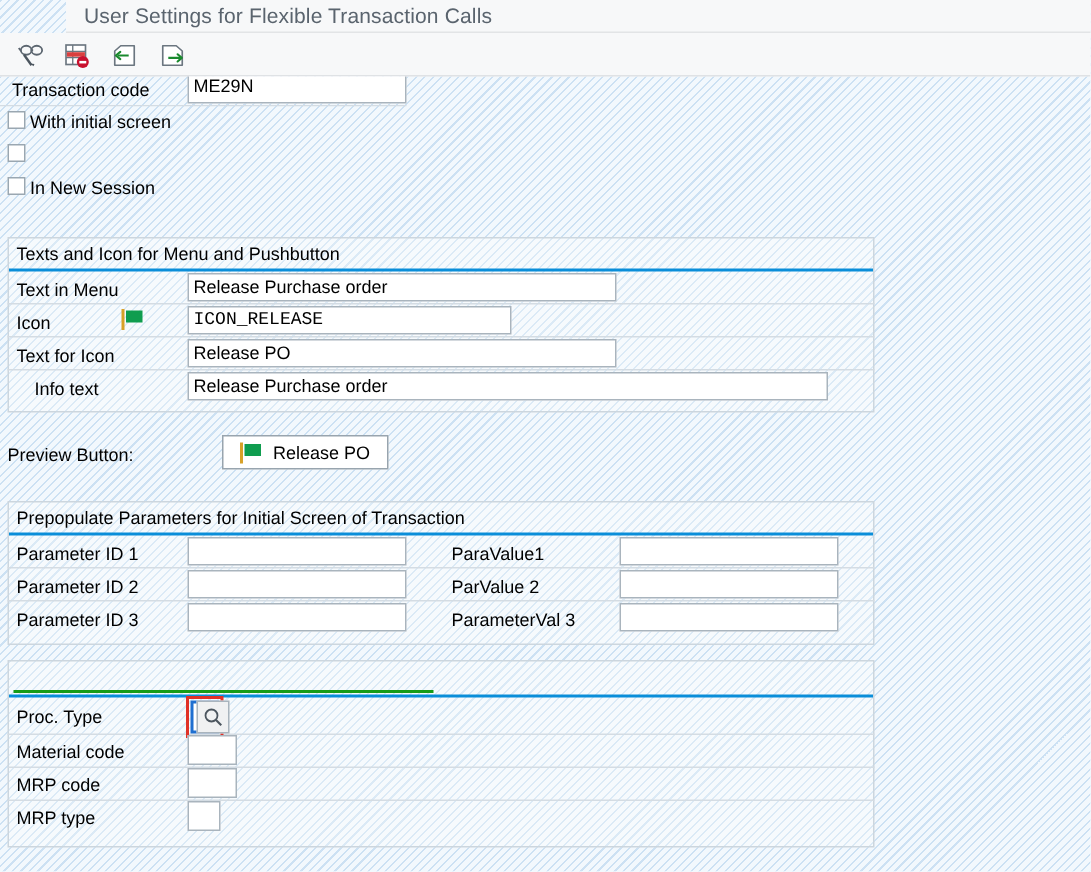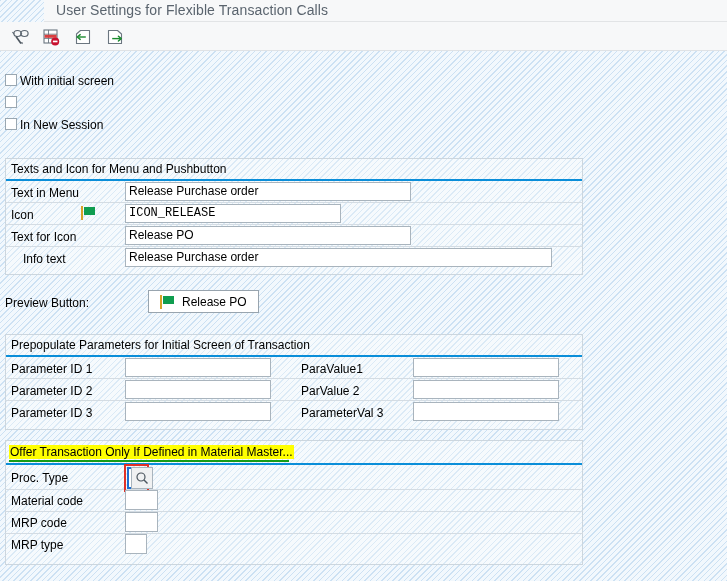--- a/index.html
+++ b/index.html
@@ -245,20 +245,25 @@
 
     <div class="tb-btn" style="left:102px;" title="Exit">
       <svg width="20" height="20" viewBox="0 0 20 20">
         <path d="M3.5 3.5 H 12.5 L 16.5 7 V 16.5 H 3.5 Z" fill="#ffffff" stroke="#6b7680" stroke-width="1.1" stroke-linejoin="round"></path>
         <line x1="7.2" y1="11.6" x2="15.4" y2="11.6" stroke="#1a8a2e" stroke-width="1.4"></line>
         <path d="M13.4 9.2 L 16.2 11.6 L 13.4 14" fill="none" stroke="#1a8a2e" stroke-width="1.4" stroke-linejoin="round" stroke-linecap="round"></path>
       </svg>
     </div>
   </div>
 
+  <div style="position:absolute;left:0;top:51px;width:727px;height:20px;overflow:hidden;">
+    <div class="lbl" style="left:8px; top:2px;">Transaction code</div>
+    <div class="rowline" style="left:0px; top:19px; width:271px;"></div>
+    <div class="fld" style="left:125px; top:-6px; width:146px; height:24px; line-height:22px;">ME29N</div>
+  </div>
 
   <div class="cb" style="left:5px; top:74px;"></div>
   <div class="lbl" style="left:20px; top:74px;">With initial screen</div>
 
   <div class="cb" style="left:5px; top:96px;"></div>
 
   <div class="cb" style="left:5px; top:118px;"></div>
   <div class="lbl" style="left:20px; top:118px;">In New Session</div>
 
   <div class="groupbox" style="left:5px; top:158px; width:578px; height:117px;"></div>
@@ -308,23 +313,20 @@
   <div class="fld" style="left:125px; top:380px; width:146px; height:19px;"></div>
   <div class="lbl" style="left:301px; top:384px;">ParValue 2</div>
   <div class="fld" style="left:413px; top:380px; width:146px; height:19px;"></div>
 
   <div class="lbl" style="left:11px; top:406px;">Parameter ID 3</div>
   <div class="fld" style="left:125px; top:402px; width:146px; height:19px;"></div>
   <div class="lbl" style="left:301px; top:406px;">ParameterVal 3</div>
   <div class="fld" style="left:413px; top:402px; width:146px; height:19px;"></div>
 
   <div class="groupbox" style="left:5px; top:440px; width:578px; height:125px;"></div>
-  <div class="group-title" style="left:9px; top:445px;">
-    <span class="hl-yellow">Offer Transaction Only If Defined in Material Master...</span>
-  </div>
   <div class="group-rule green" style="left:9px; top:460px; width:280px;"></div>
   <div class="group-rule" style="left:6px; top:463px; width:576px;"></div>
 
   <div class="lbl" style="left:11px; top:471px;">Proc. Type</div>
   <div class="rowline" style="left:5px; top:489px; width:578px;"></div>
   <div class="focus-wrap" style="left:124px; top:464px; width:25px; height:28px;"></div>
   <div class="fld focused" style="left:127px; top:467px; width:19px; height:22px;"></div>
   <div class="f4btn" style="left:131px; top:467px; width:22px; height:22px;" title="Search Help">
     <svg width="14" height="14" viewBox="0 0 14 14">
       <circle cx="6" cy="6" r="4" fill="none" stroke="#4c565f" stroke-width="1.2"></circle>

